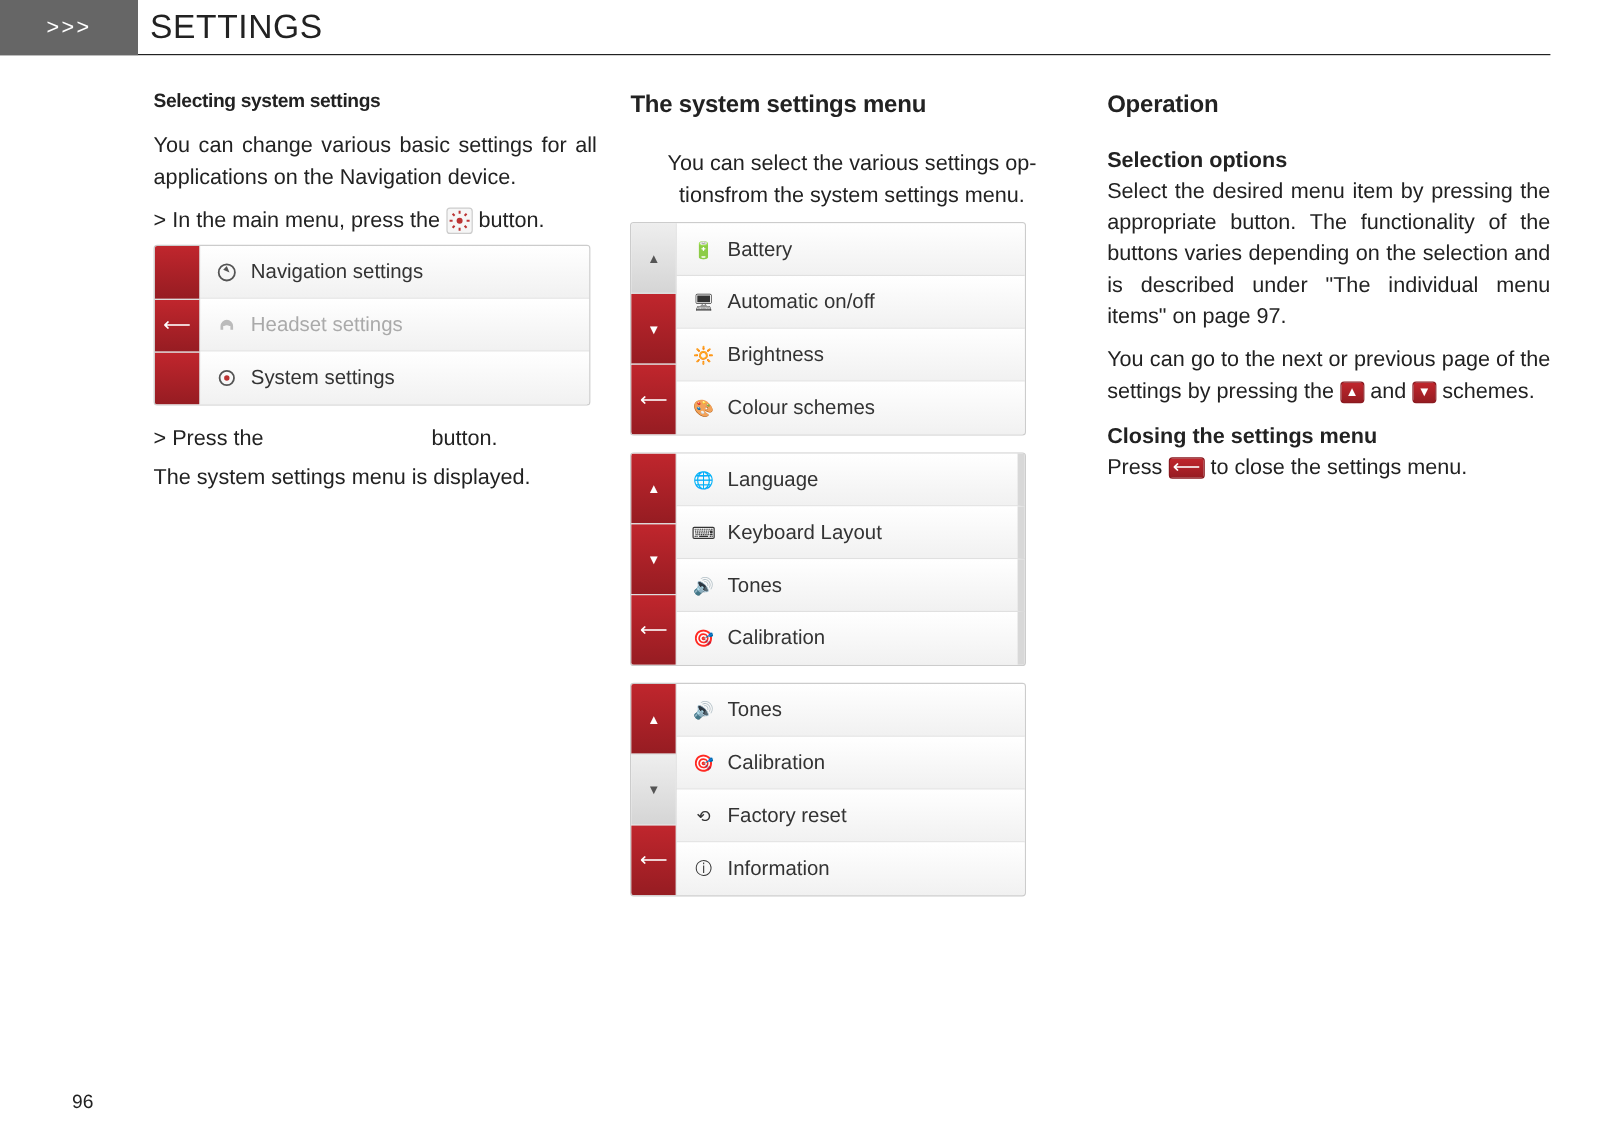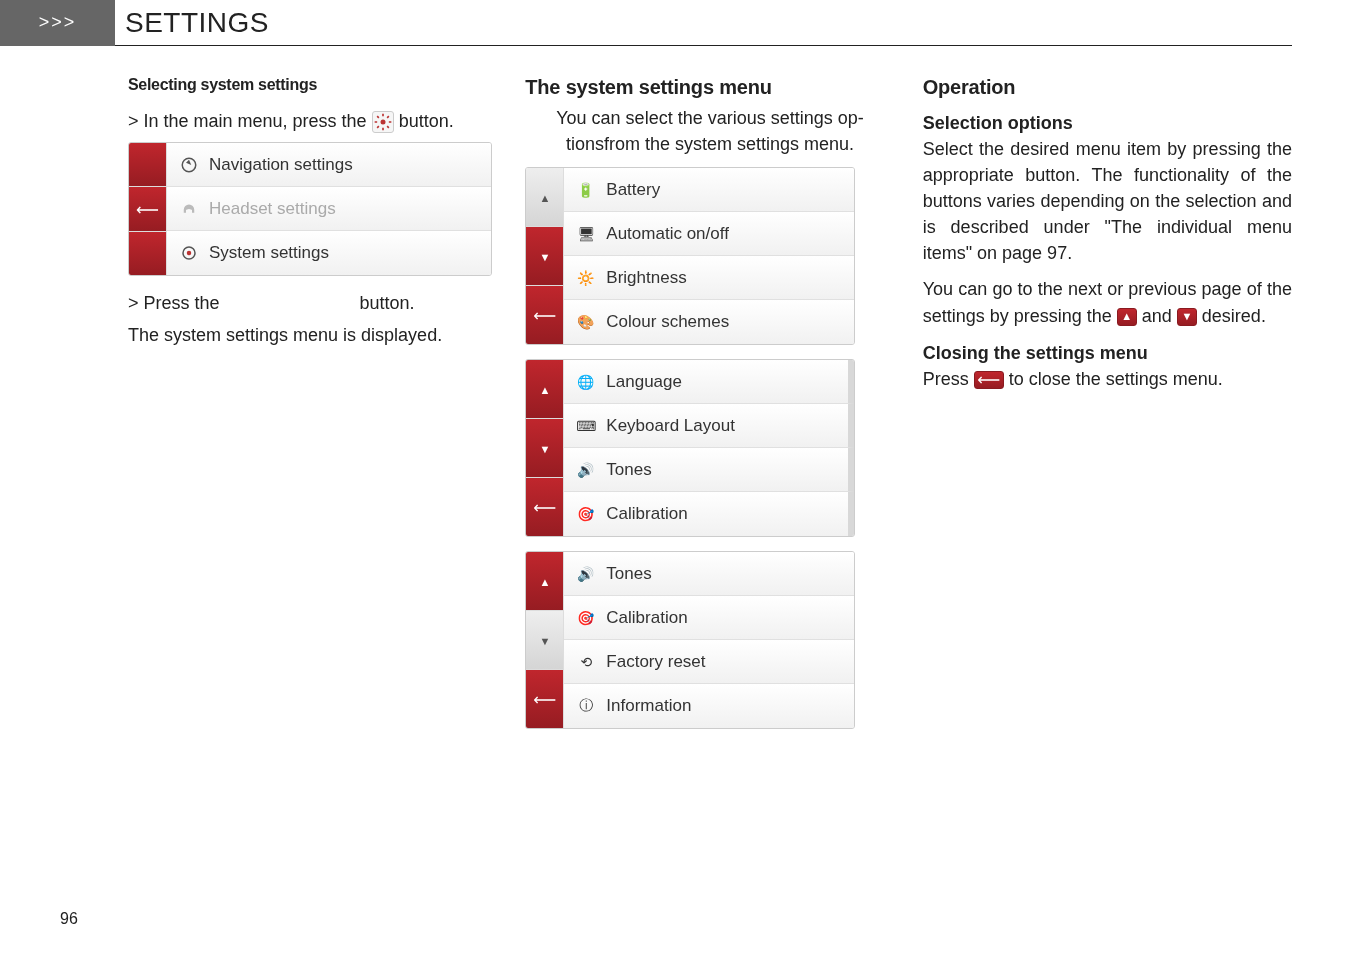--- a/index.html
+++ b/index.html
@@ -5,21 +5,21 @@
   * { box-sizing: border-box; margin: 0; padding: 0; }
   html, body { width: 1352px; height: 954px; background: #fff; font-family: "Segoe UI", Arial, sans-serif; color: #222; }
   .page { position: relative; width: 1352px; height: 954px; padding: 0; }
   .header-bar { display: flex; align-items: center; height: 46px; border-bottom: 1px solid #222; margin: 0 60px 0 0; }
   .chevrons { width: 115px; height: 46px; background: #666; color: #fff; display: flex; align-items: center; justify-content: center; font-size: 18px; letter-spacing: 2px; }
   .page-title { font-size: 28px; font-weight: 400; margin-left: 10px; letter-spacing: 0.5px; }
   .columns { display: flex; gap: 28px; padding: 30px 60px 0 128px; }
   .col { width: 380px; }
 
   h2.section { font-size: 16px; font-weight: 700; margin-bottom: 14px; font-family: "Segoe UI", Arial, sans-serif; letter-spacing: -0.3px; }
-  h3.sub { font-size: 20px; font-weight: 700; margin-bottom: 6px; letter-spacing: -0.2px; }
+  h3.sub { font-size: 20px; font-weight: 700; margin-bottom: 24px; letter-spacing: -0.2px; }
   h4.mini { font-size: 18px; font-weight: 700; margin-top: 14px; margin-bottom: 2px; }
   p.body { font-size: 18px; line-height: 1.45; margin-bottom: 10px; text-align: justify; }
   p.step { font-size: 18px; line-height: 1.45; margin-bottom: 6px; }
 
   
   .ui-block { border: 1px solid #ccc; border-radius: 3px; margin: 8px 0 14px 0; background: #fafafa; display: flex; overflow: hidden; }
   .ui-side { width: 38px; background: #f0f0f0; display: flex; flex-direction: column; border-right: 1px solid #ddd; }
   .ui-side .side-btn { flex: 1; display: flex; align-items: center; justify-content: center; border-bottom: 1px solid #ddd; }
   .ui-side .side-btn:last-child { border-bottom: none; }
   .side-red { background: linear-gradient(#c0262d, #961c22); color:#fff; }
@@ -48,20 +48,21 @@
 
   <div class="header-bar">
     <div class="chevrons">&gt;&gt;&gt;</div>
     <div class="page-title">SETTINGS</div>
   </div>
 
   <div class="columns">
 
     <div class="col">
       <h2 class="section">Selecting system settings</h2>
+      <p class="body">You can change various basic settings for all applications on the Navigation device.</p>
       <p class="step">
         <span>&gt; In the main menu, press the </span>
         <span class="inline-icon">
           <svg viewBox="0 0 24 24">
               <circle cx="12" cy="12" r="3" fill="#b33"></circle>
               <path d="M12 2v3M12 19v3M2 12h3M19 12h3M5 5l2 2M17 17l2 2M19 5l-2 2M5 19l2-2" stroke="#b33" stroke-width="2"></path>
             </svg>
         </span>
         <span> but­ton.</span>
       </p>
@@ -219,21 +220,21 @@
       <p class="body">Select the desired menu item by press­ing the appropriate button. The function­ality of the buttons varies depending on the selection and is described under "The individual menu items" on page 97.</p>
       <p class="body">
         <span>You can go to the next or previous page of the settings by pressing the </span>
         <span class="inline-icon red">
             <span class="arrow-up"></span>
           </span>
         <span> and </span>
         <span class="inline-icon red">
             <span class="arrow-down"></span>
           </span>
-        <span> desired.</span>
+        <span> schemes.</span>
       </p>
       <h4 class="mini">Closing the settings menu</h4>
       <p class="body">
         <span>Press </span>
         <span class="inline-icon red" style="width:30px">
             <span class="arrow-back"></span>
           </span>
         <span> to close the settings menu.</span>
       </p>
     </div>

